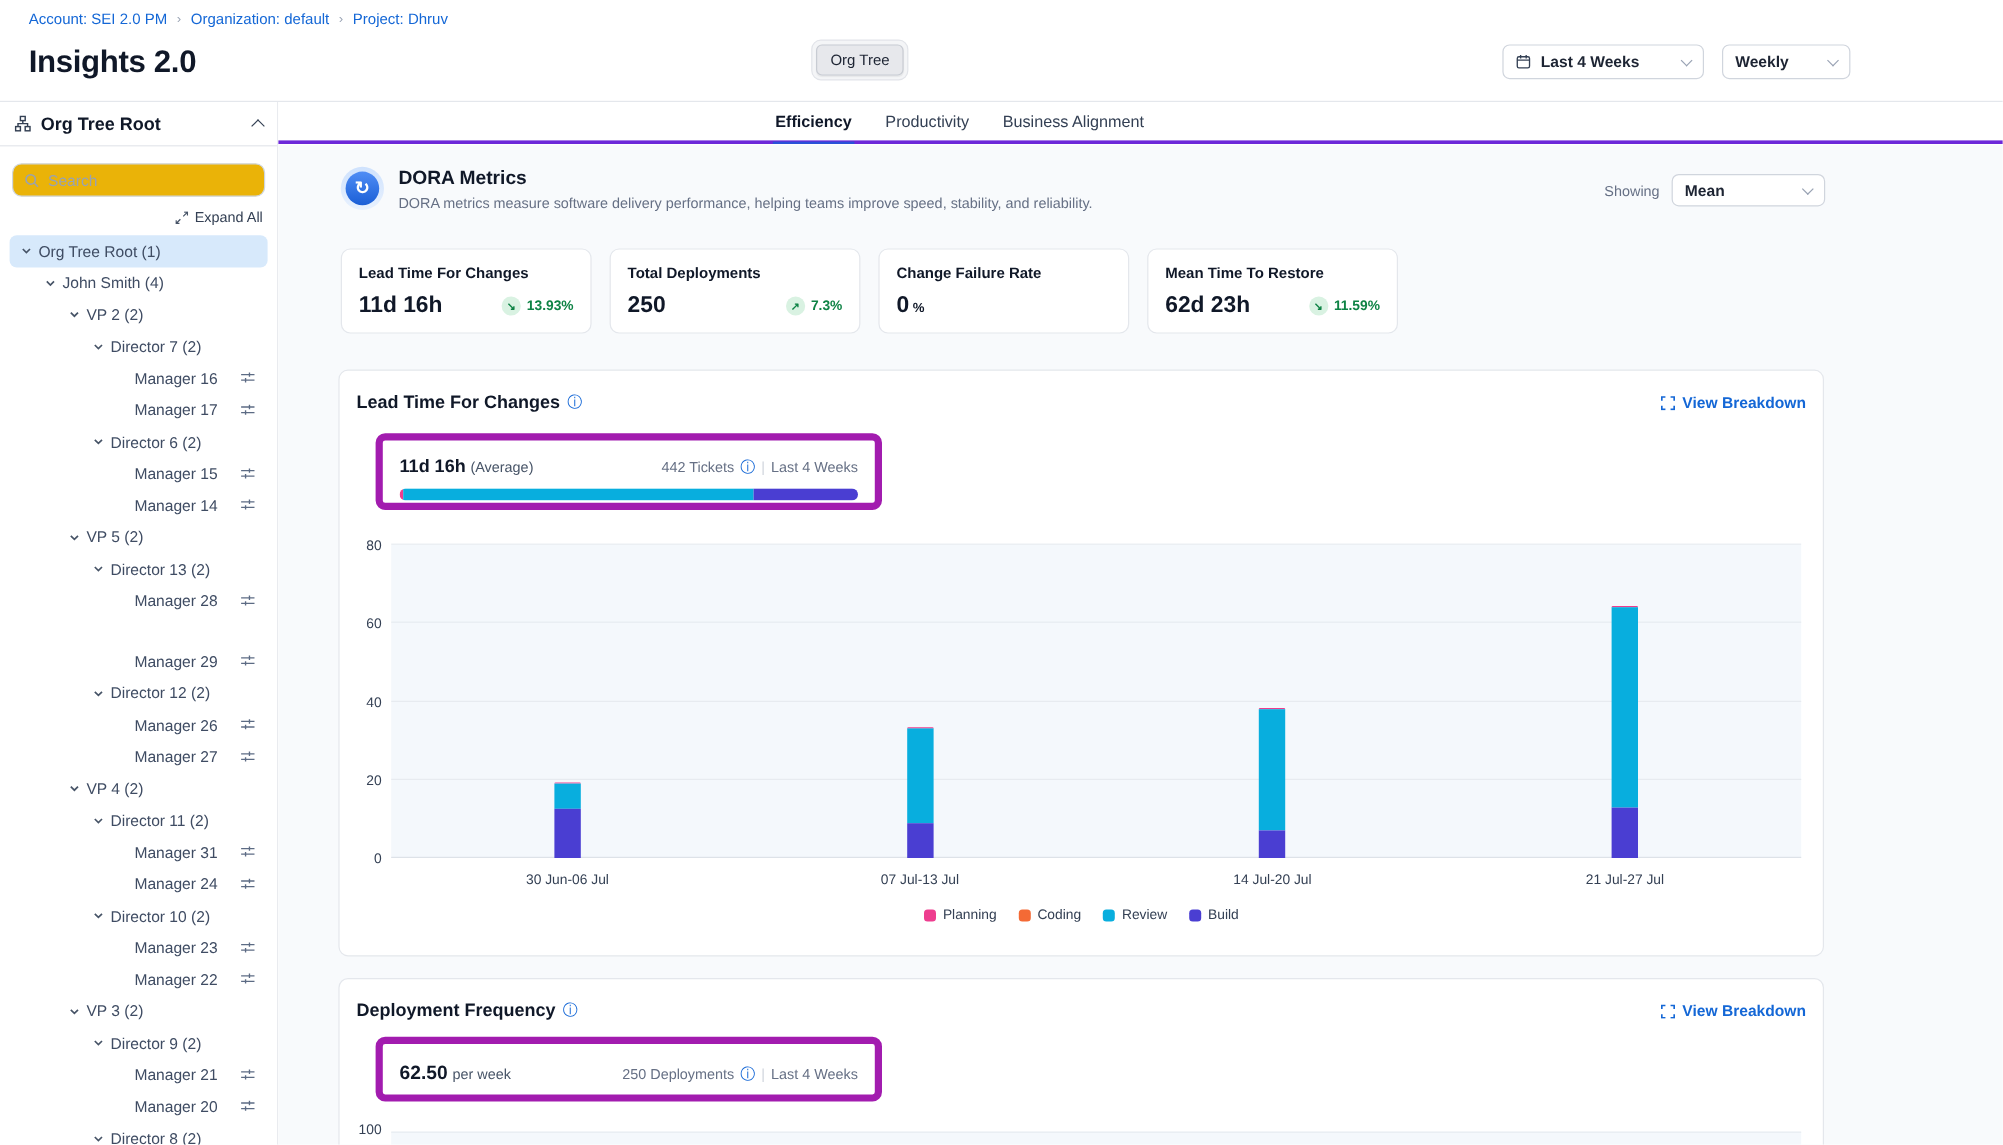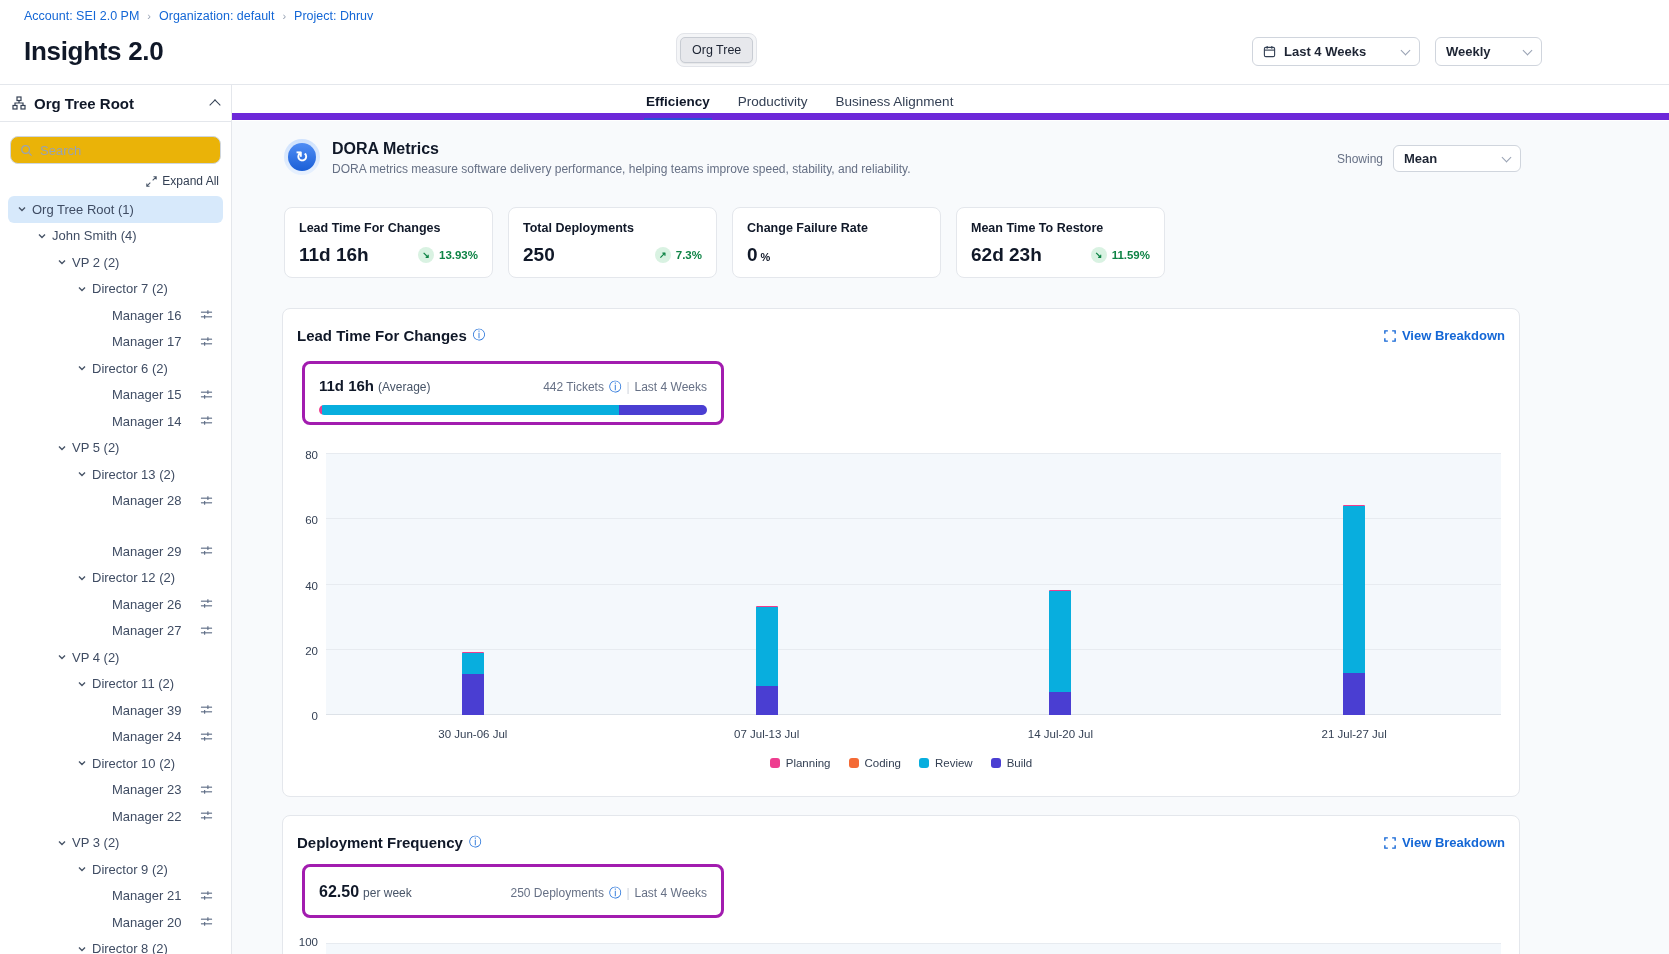--- a/index.html
+++ b/index.html
@@ -31,21 +31,21 @@
   .expand-row { margin:10px 12px 0; display:flex; justify-content:flex-end; align-items:center; gap:5px; font-size:12px; color:#344054; cursor:pointer; }
   .org-tree { margin-top:8px; padding:0 8px; }
   .tree-row { position:relative; height:26.5px; display:flex; align-items:center; font-size:13px; color:#3f4c63; border-radius:6px; cursor:pointer; }
   .tree-row.selected { background:#d7e9fb; }
   .tchev { width:16px; display:flex; justify-content:center; flex:0 0 16px; }
   .tlabel { margin-left:2px; white-space:nowrap; }
   .tset { position:absolute; right:10px; top:6px; cursor:pointer; }
 
   
   .main { position:absolute; left:232px; top:85px; right:0; bottom:0; background:#fff; }
-  .tabstrip { height:35px; border-bottom:7px solid #6d28d9; display:flex; gap:24px; padding-left:412px; background:#fff; }
+  .tabstrip { height:35px; border-bottom:3px solid #6d28d9; display:flex; gap:24px; padding-left:412px; background:#fff; }
   .tab { font-size:13.5px; color:#344054; padding:9px 2px 0; cursor:pointer; height:35px; }
   .tab.active { color:#0f1728; font-weight:bold; border-bottom:2.5px solid #2b51d8; }
   .content { position:absolute; left:0; right:0; top:36px; bottom:0; background:#f8fafc; overflow:hidden; }
 
   
   .dora-icon { position:absolute; left:52px; top:18px; width:36px; height:36px; border-radius:50%;
     background:linear-gradient(180deg,#cfe2fd,#e8f1fe); display:flex; align-items:center; justify-content:center; }
   .dora-icon-inner { width:28px; height:28px; border-radius:50%; background:linear-gradient(180deg,#4f8df5,#1b5fd6);
     color:#fff; font-size:15px; font-weight:bold; display:flex; align-items:center; justify-content:center; }
   .dora-title { position:absolute; left:100px; top:19px; font-size:16px; font-weight:bold; }
@@ -68,21 +68,21 @@
   
   .section-card { position:absolute; left:50px; width:1238px; background:#fff; border:1px solid #e4e7ec; border-radius:8px; }
   .lead-card { top:187px; height:489px; }
   .deploy-card { top:694px; height:380px; }
   .card-head { position:absolute; left:14px; right:14px; top:18px; display:flex; justify-content:space-between; align-items:center; }
   .card-title-row { display:flex; align-items:center; gap:6px; }
   .card-title { font-size:15px; font-weight:bold; }
   .info-icon { color:#1467d6; font-size:12.5px; cursor:pointer; }
   .view-breakdown { display:flex; align-items:center; gap:6px; color:#1467d6; font-size:13px; font-weight:bold; cursor:pointer; }
 
-  .summary-card { position:absolute; left:19px; border:3px solid #a21caf; border-radius:8px; background:#fff; }
+  .summary-card { position:absolute; left:30px; border:6px solid #a21caf; border-radius:8px; background:#fff; }
   .lead-summary { top:52px; width:422px; height:64px; }
   .deploy-summary { top:48px; width:422px; height:54px; }
   .sum-row { display:flex; justify-content:space-between; align-items:baseline; padding:13px 14px 0; }
   .sum-value { font-size:15px; font-weight:bold; }
   .sum-suffix { font-size:12px; color:#475467; font-weight:normal; margin-left:4px; }
   .sum-right { font-size:12px; color:#667085; display:flex; align-items:center; gap:5px; }
   .sum-pipe { color:#d0d5dd; }
   .sum-bar { margin:9px 14px 0; height:10px; border-radius:5px; overflow:hidden; display:flex; }
   .sum-seg { height:100%; }
 
@@ -324,21 +324,21 @@
       <div class="tree-row" style="padding-left: 66px;">
         <span class="tchev">
           <svg width="10" height="10" viewBox="0 0 10 10">
             <polyline points="2,3.5 5,6.5 8,3.5" fill="none" stroke="#475467" stroke-width="1.4"></polyline>
           </svg>
         </span>
         <span class="tlabel">Director 11 (2)</span>
       </div>
       <div class="tree-row" style="padding-left: 86px;">
         <span class="tchev"></span>
-        <span class="tlabel">Manager 39</span>
+        <span class="tlabel">Manager 31</span>
         <span class="tset"><svg width="13" height="13" viewBox="0 0 14 14" fill="none" stroke="#5c6b84" stroke-width="1.2">
             <line x1="1" y1="4.5" x2="13" y2="4.5"></line>
             <line x1="8.5" y1="2.5" x2="8.5" y2="6.5"></line>
             <line x1="1" y1="9.5" x2="13" y2="9.5"></line>
             <line x1="5" y1="7.5" x2="5" y2="11.5"></line>
           </svg></span>
       </div>
       <div class="tree-row" style="padding-left: 86px;">
         <span class="tchev"></span>
         <span class="tlabel">Manager 24</span>

